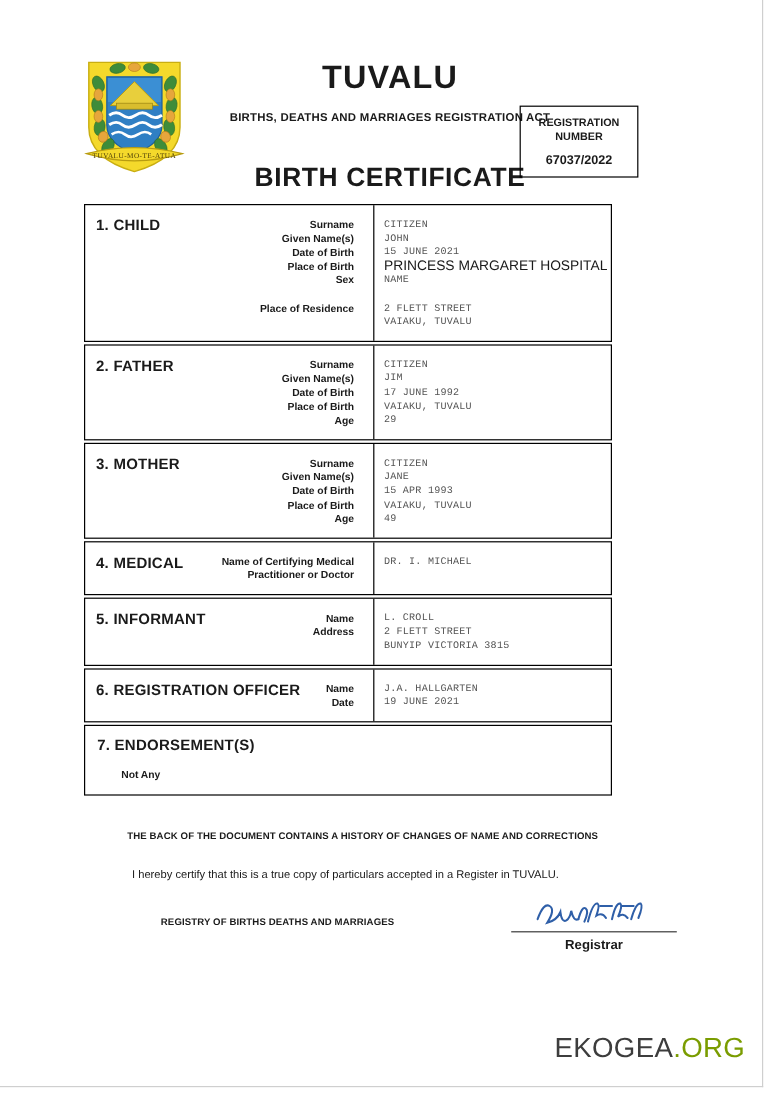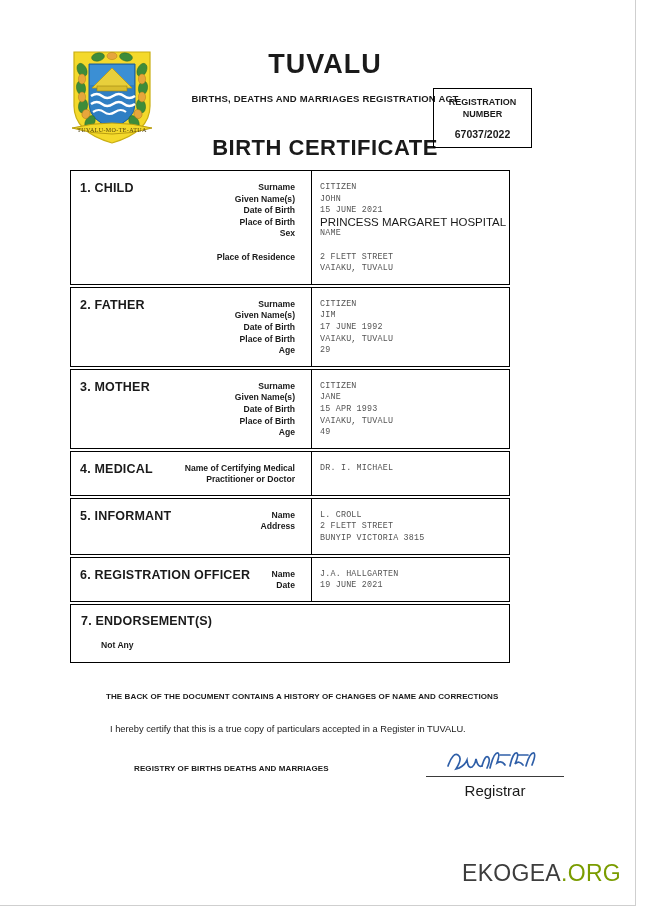--- a/index.html
+++ b/index.html
@@ -189,21 +189,22 @@
     height: 30px;
     position: relative;
   }
   .sig-mark svg { position: absolute; left: 14px; top: 0; }
   .sig-rule {
     border-bottom: 1px solid #3a3a3a;
     width: 138px;
   }
   .sig-caption {
     margin-top: 5px;
-    font-size: 15px;
+    font-size: 11px;
+    font-weight: bold;
   }
 
   
   .watermark {
     position: absolute;
     right: 14px; bottom: 18px;
     font-size: 23px;
     letter-spacing: .3px;
     white-space: nowrap;
     text-align: center;

